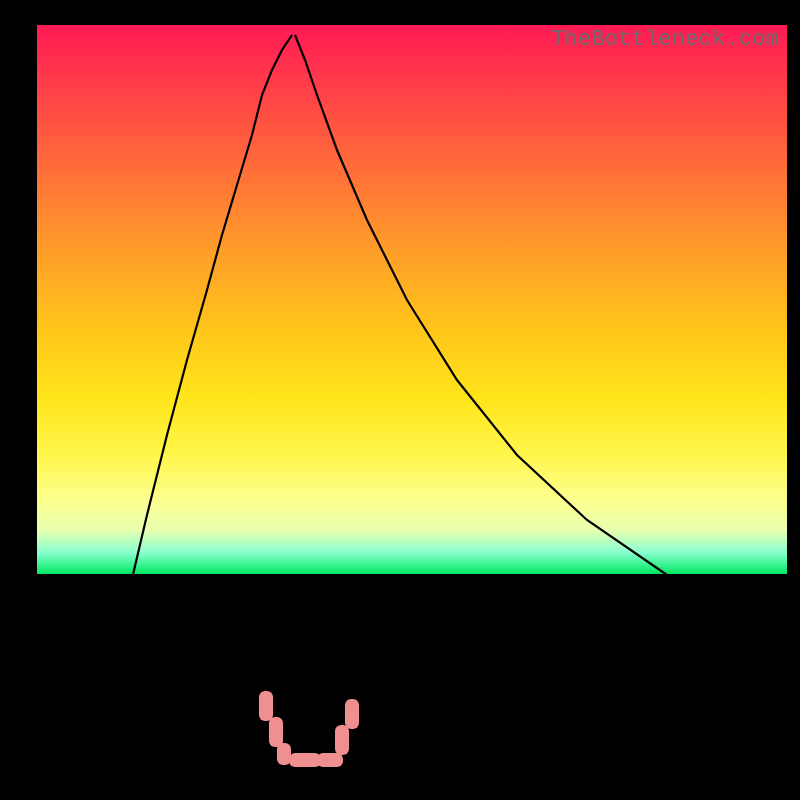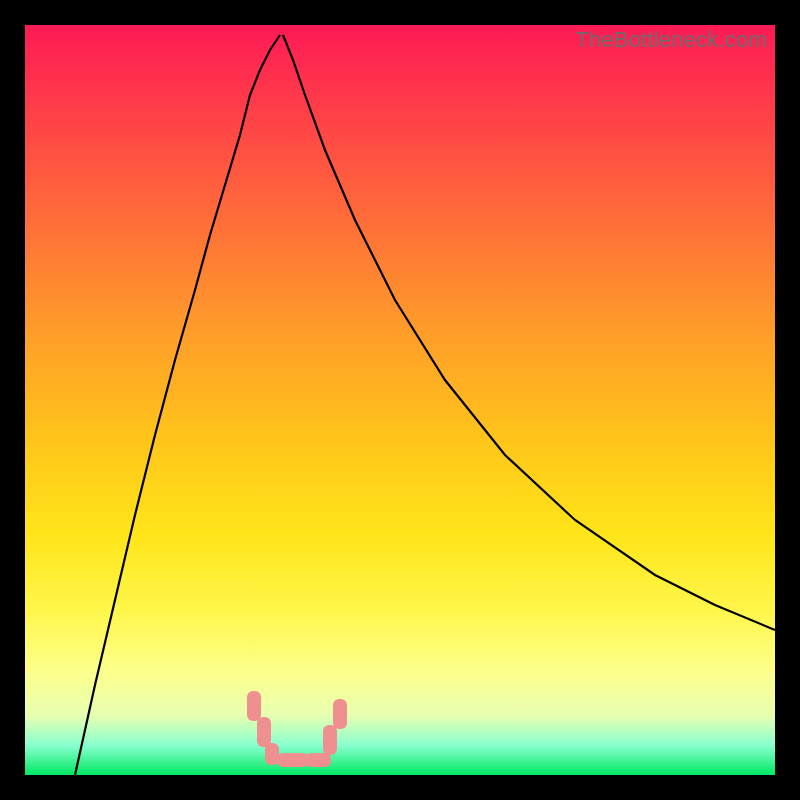--- a/index.html
+++ b/index.html
@@ -6,36 +6,37 @@
     margin: 0;
     padding: 0;
     width: 800px;
     height: 800px;
     background: #000;
     overflow: hidden;
     font-family: Arial, Helvetica, sans-serif;
   }
   .frame {
     position: absolute;
-    left: 25px;
+    left: 37px;
     top: 25px;
     width: 750px;
-    height: 750px;
+    height: 549px;
     background: linear-gradient(to bottom,
       #ff1a55 0%,
       #ff3a4a 10%,
       #ff6a3a 25%,
       #ff9a2a 40%,
       #ffc41a 55%,
       #ffe51a 68%,
       #fff64a 78%,
       #fdff8a 86%,
       #e8ffb0 92%,
       #8affd0 96%,
       #00e862 100%);
+    font-family: Liberation Mono, monospace;
   }
   .watermark {
     position: absolute;
     top: 2px;
     right: 8px;
     color: #6c6c6c;
     font-size: 22px;
     font-weight: 400;
     letter-spacing: 0.2px;
     user-select: none;

